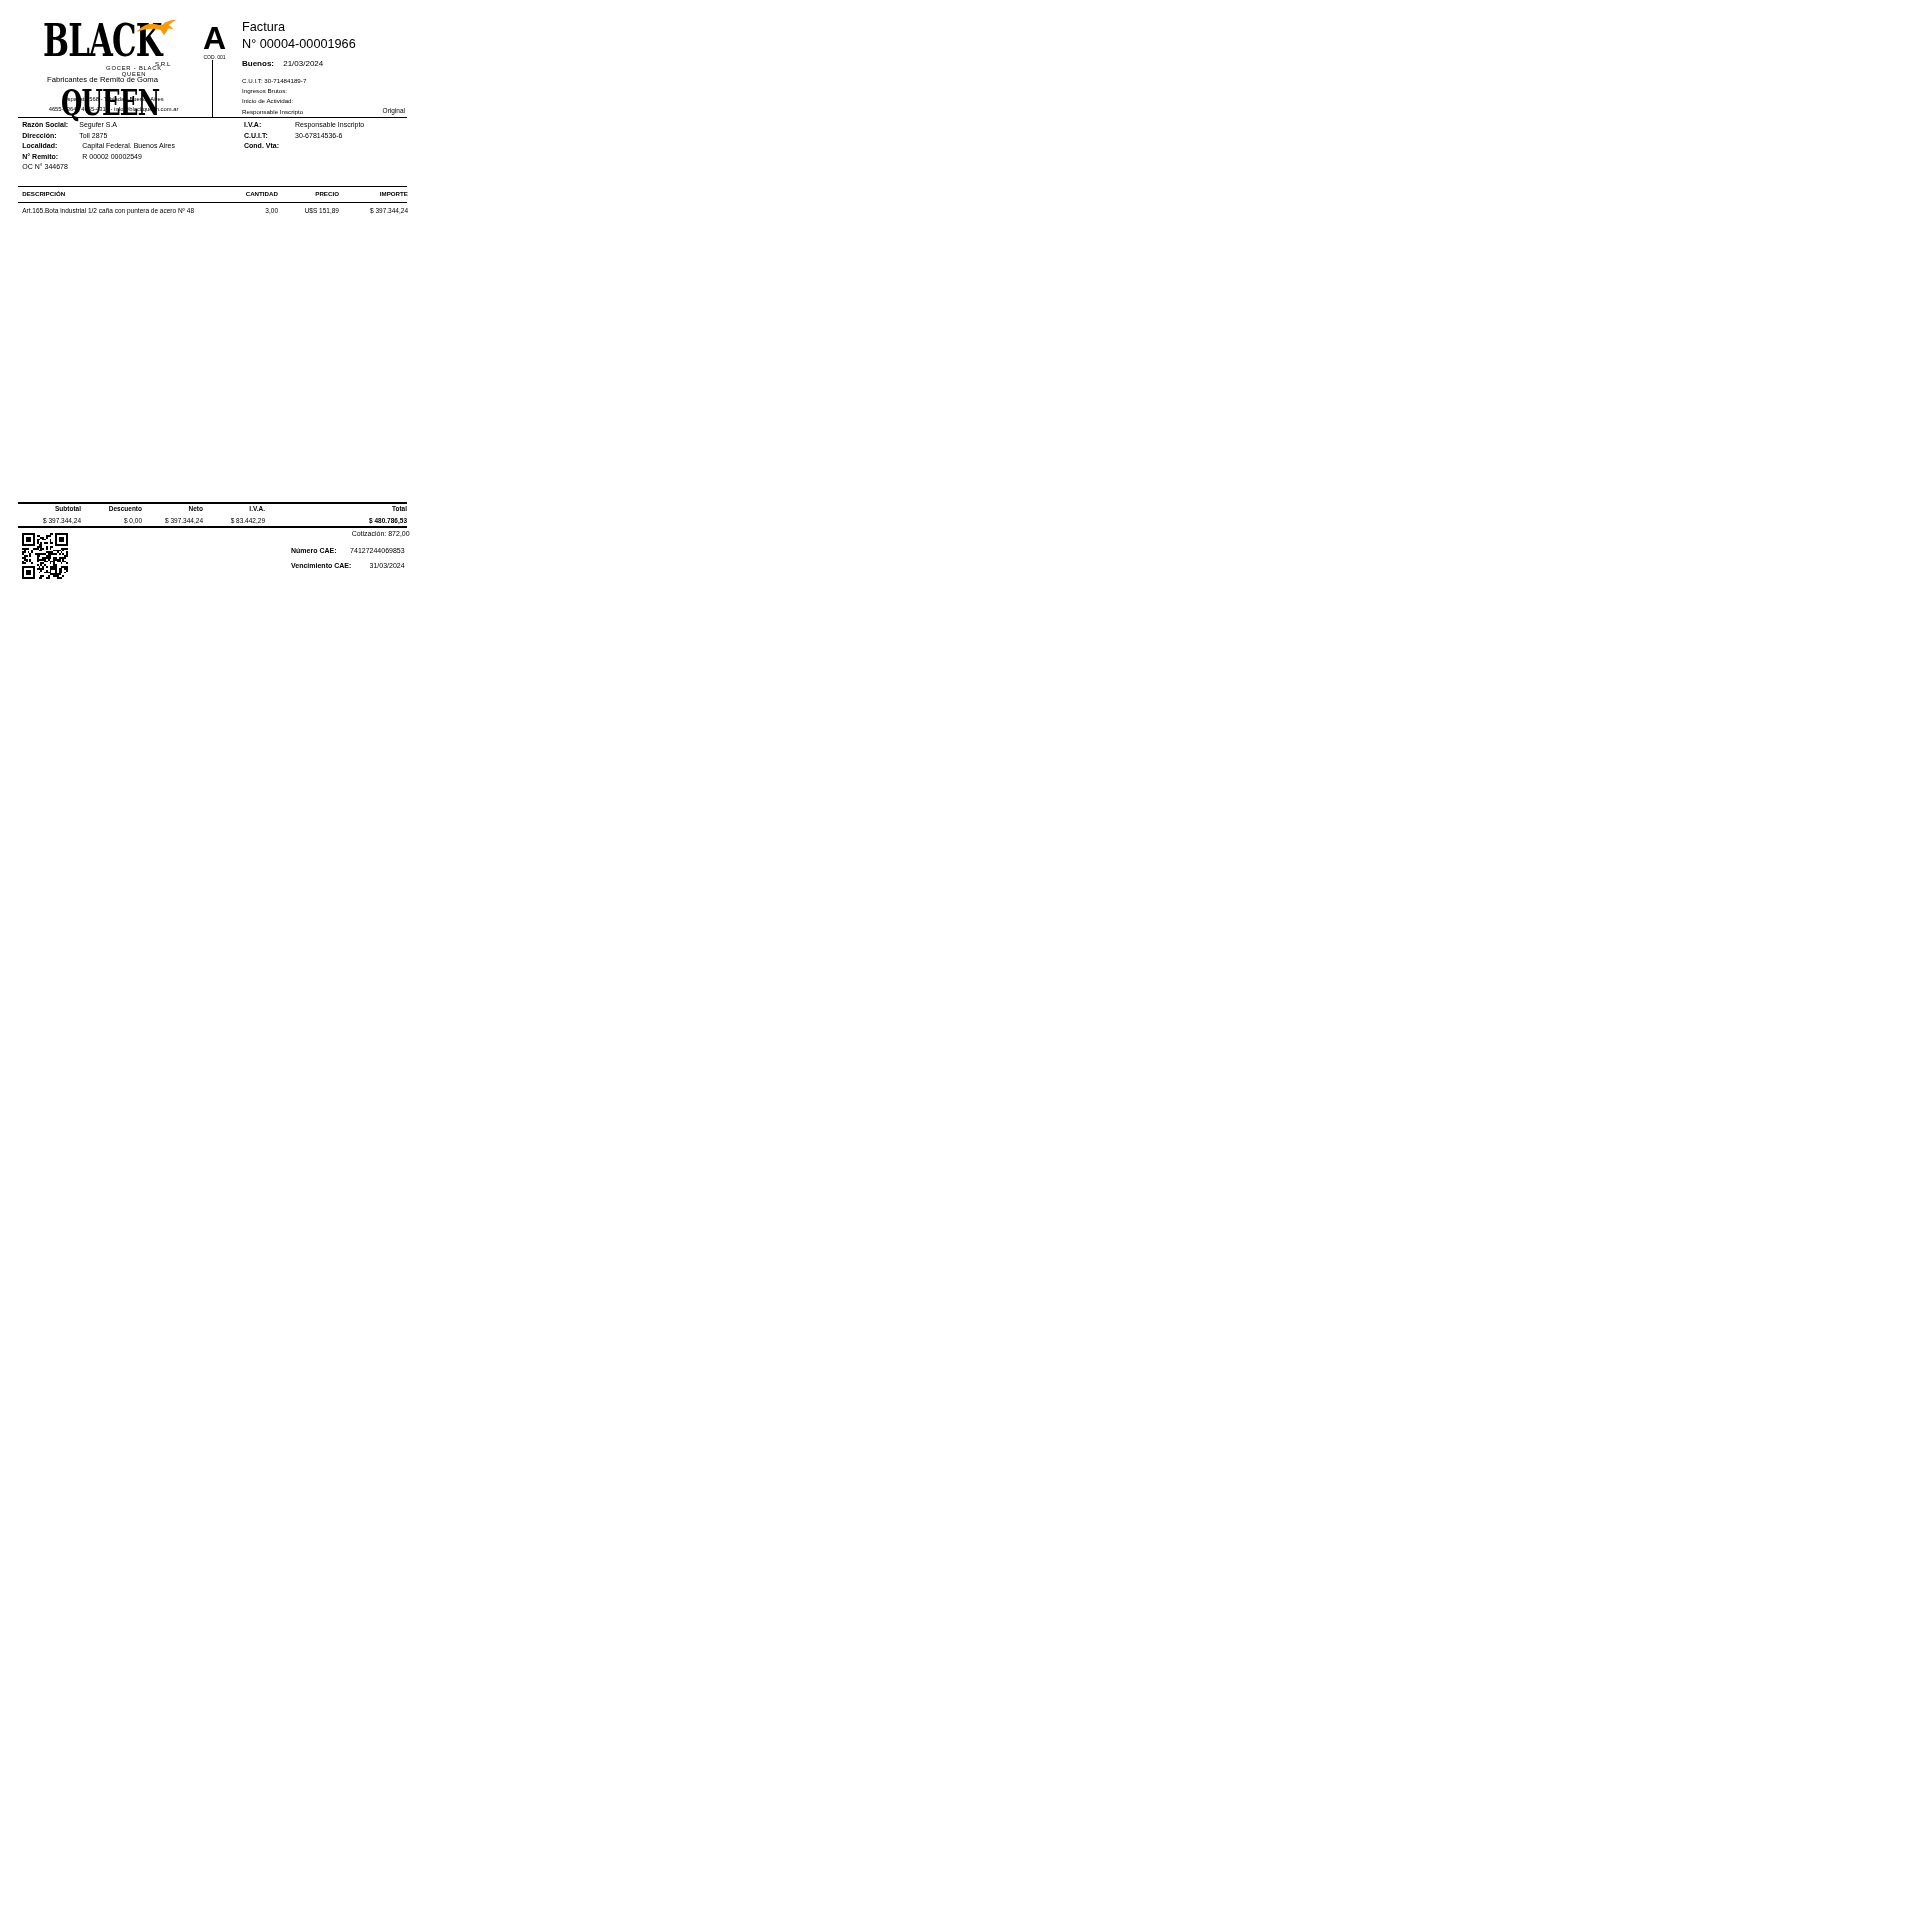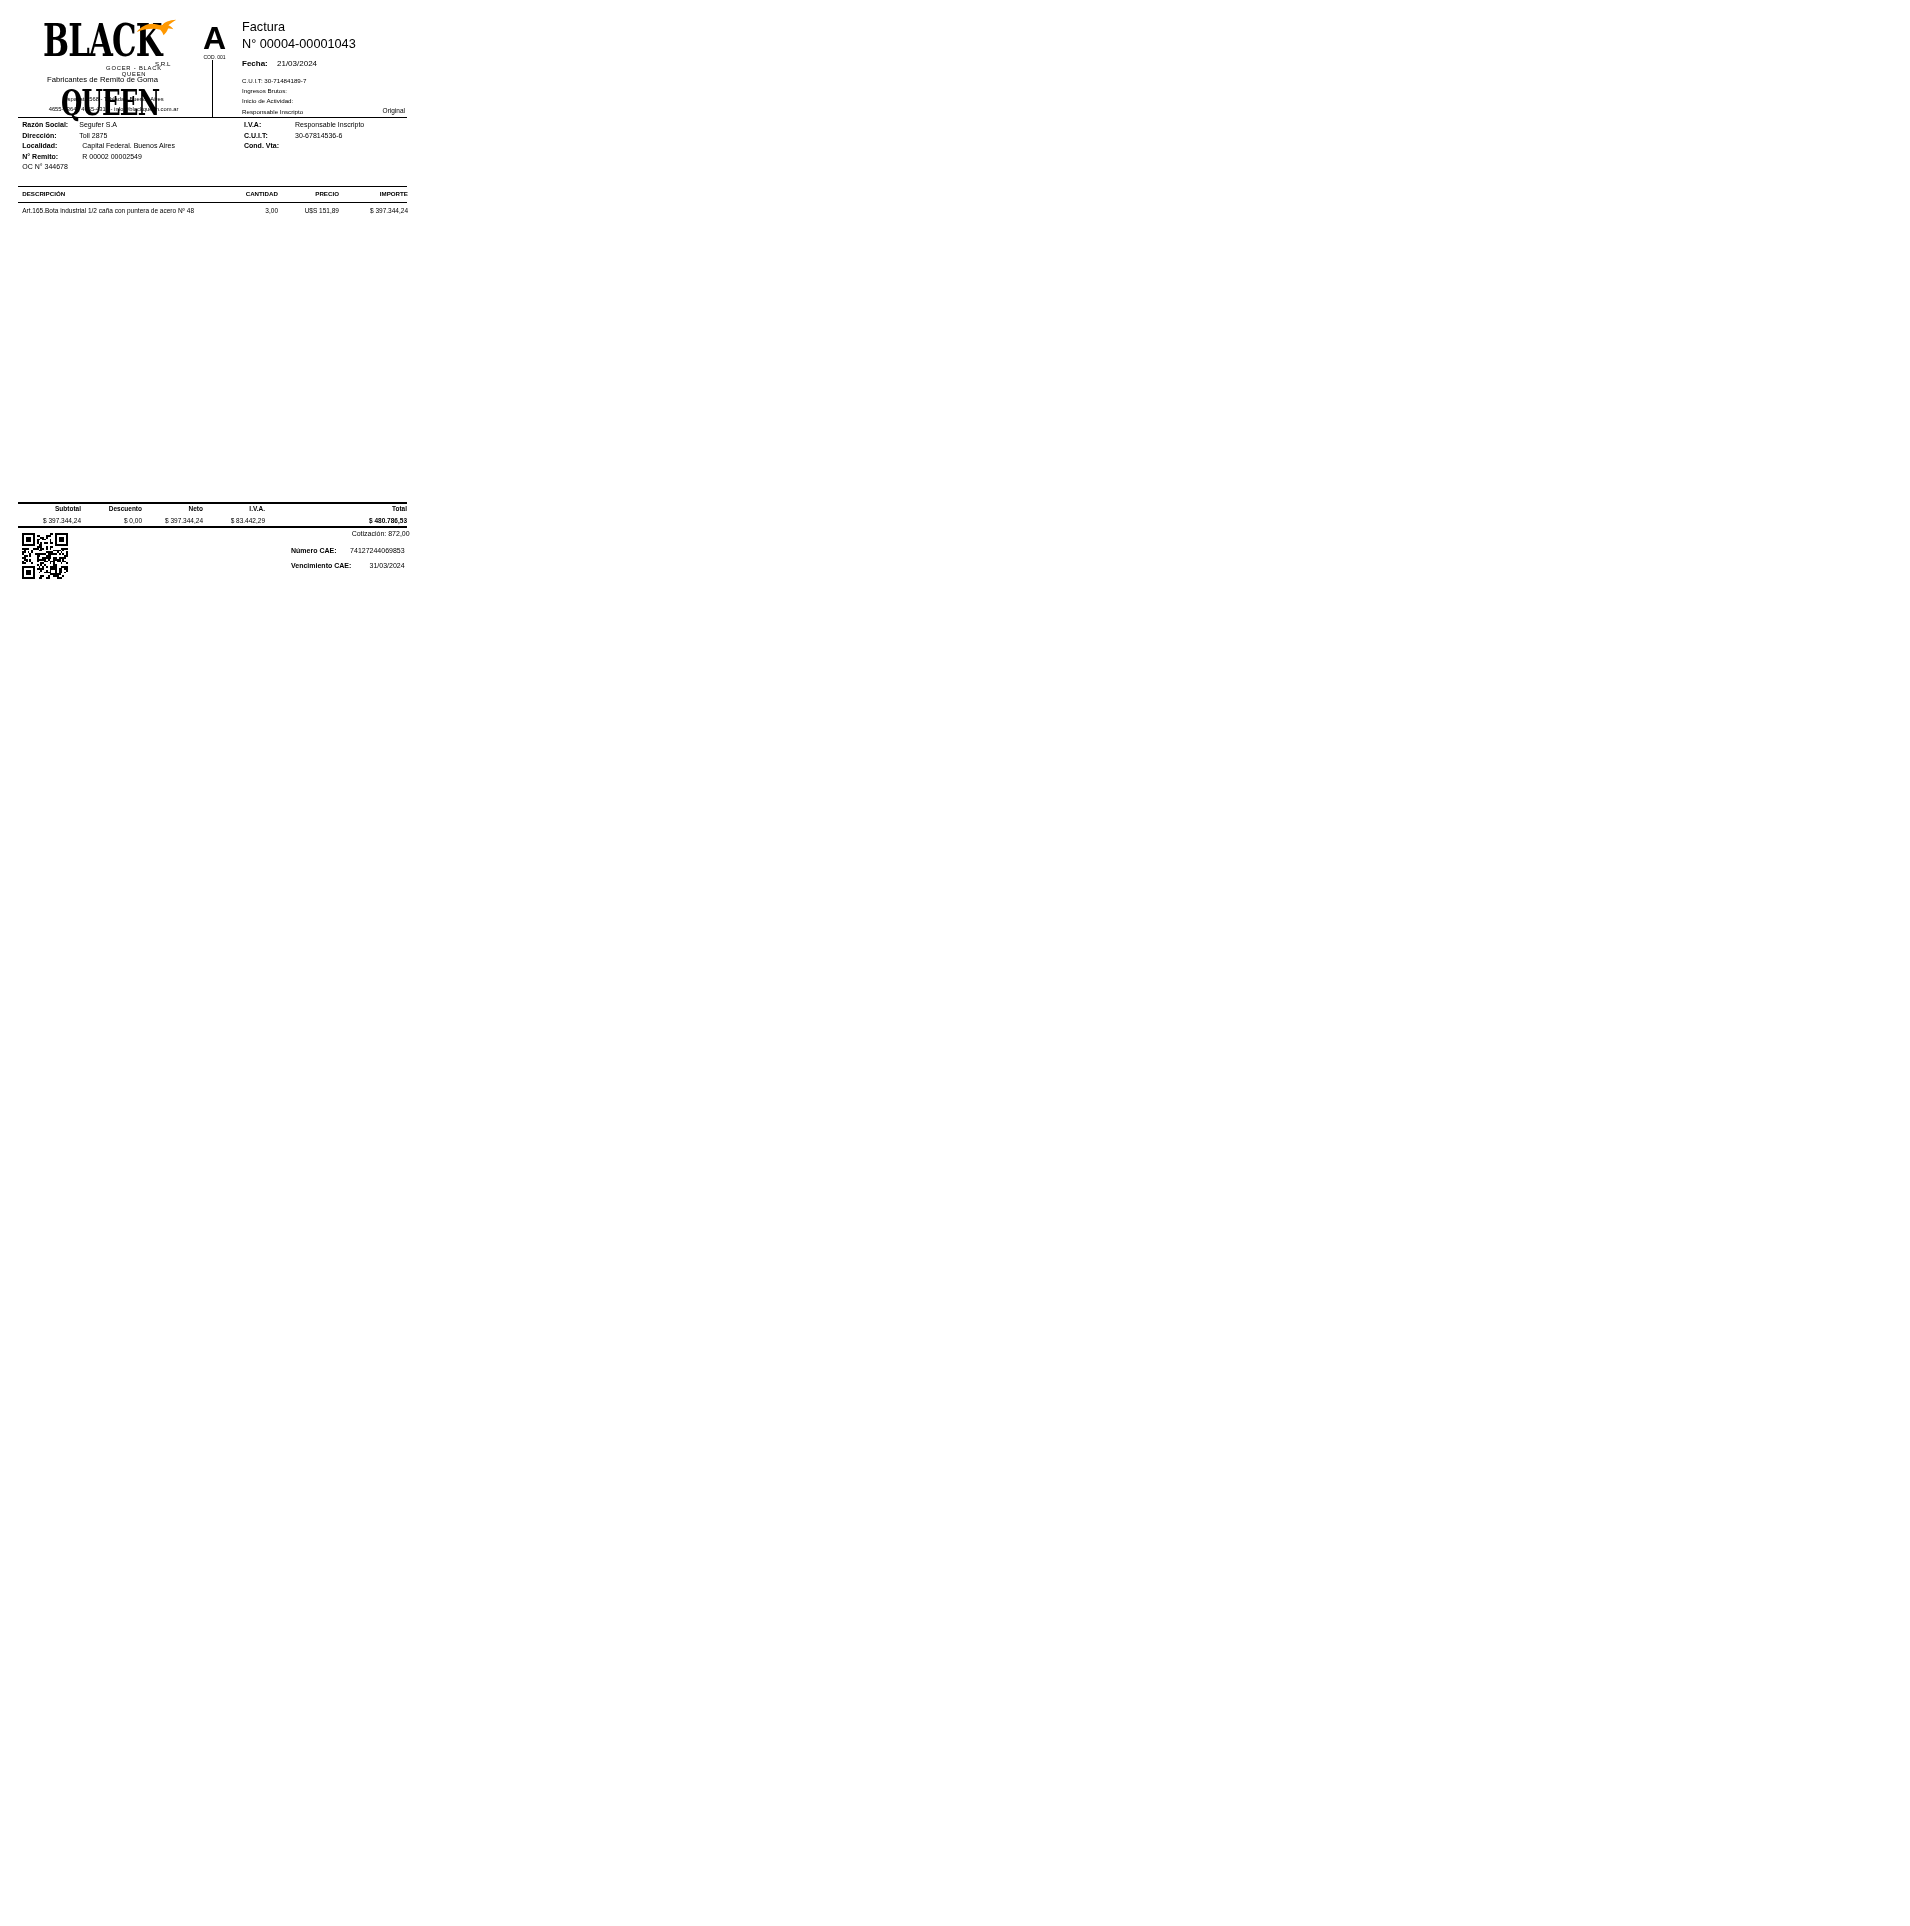--- a/index.html
+++ b/index.html
@@ -47,24 +47,24 @@
   <div class="abs center" style="left:99px;top:65px;width:70px;font-size:5.8px;letter-spacing:0.8px;">GOCER - BLACK QUEEN</div>
   <div class="abs center" style="left:37px;top:75px;width:131px;font-size:7.7px;">Fabricantes de Remito de Goma</div>
   <div class="abs center" style="left:23px;top:96px;width:181px;font-size:5.8px;">Uspallata 568 - Tablada - Buenos Aires</div>
   <div class="abs center" style="left:23px;top:106px;width:181px;font-size:5.8px;">4655-3364 / 4655-4312 - info@blackqueen.com.ar</div>
 
   <div class="abs center b" style="left:195px;top:21.6px;width:39px;font-size:32px;line-height:1;">A</div>
   <div class="abs center" style="left:195px;top:54px;width:39px;font-size:5px;">COD. 001</div>
   <div class="rule" style="left:212px;top:60px;width:1.2px;height:57px;"></div>
 
   <div class="abs nw" style="left:242px;top:20.4px;font-size:12.7px;line-height:1.2;">Factura</div>
-  <div class="abs nw" style="left:242px;top:37px;font-size:12.7px;line-height:1.2;">N° 00004-00001043</div>
+  <div class="abs nw" style="left:242px;top:37px;font-size:12.7px;line-height:1.2;">N° 00004-00001966</div>
 
   <div class="abs nw" style="left:242px;top:59px;font-size:8px;">
-    <span class="b">Fecha:</span><span style="display:inline-block;width:9.2px;"></span><span>21/03/2024</span>
+    <span class="b">Buenos:</span><span style="display:inline-block;width:9.2px;"></span><span>21/03/2024</span>
   </div>
 
   <div class="abs nw" style="left:242px;top:77px;font-size:6.2px;">C.U.I.T: 30-71484189-7</div>
   <div class="abs nw" style="left:242px;top:87px;font-size:6.2px;">Ingresos Brutos:</div>
   <div class="abs nw" style="left:242px;top:97px;font-size:6.2px;">Inicio de Actividad:</div>
   <div class="abs nw" style="left:242px;top:108px;font-size:6.2px;">Responsable Inscripto</div>
   <div class="abs nw" style="right:20px;top:107px;font-size:6.5px;">Original</div>
 
   <div class="rule" style="left:18px;top:117px;width:389px;height:1.2px;"></div>
 

